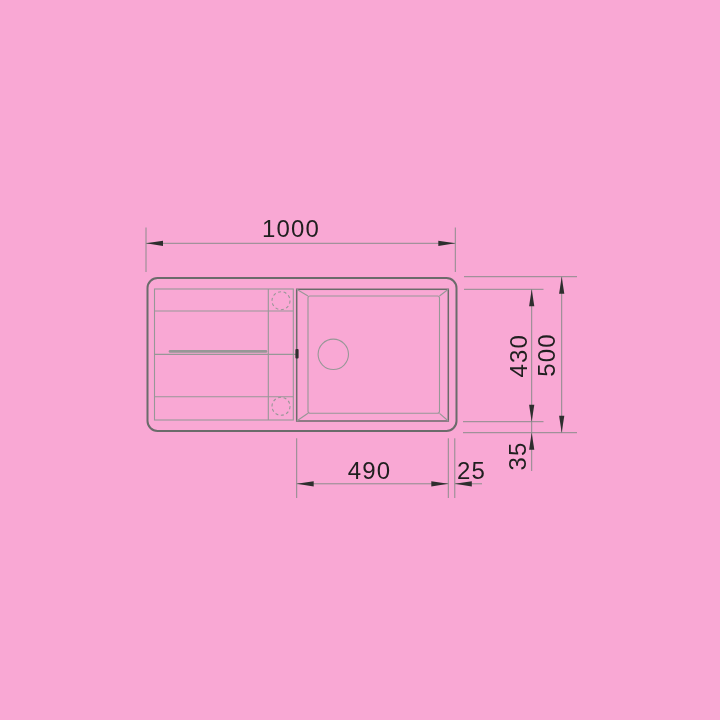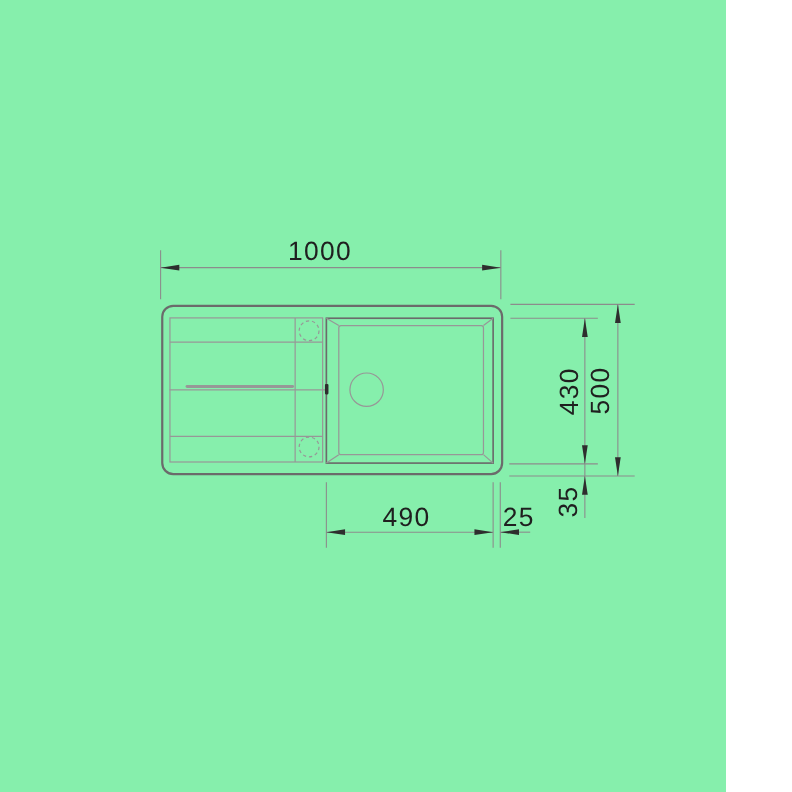--- a/index.html
+++ b/index.html
@@ -4,24 +4,24 @@
 <style>
   html, body {
     margin: 0;
     padding: 0;
     background: #ffffff;
     width: 720px;
     height: 720px;
     font-family: "Liberation Sans", sans-serif;
   }
   #stage {
-    width: 660px;
+    width: 720px;
     height: 720px;
     position: relative;
-    background: #86efac;
+    background: #f9a8d4;
   }
   svg { display: block; }
   text {
     font-family: "Liberation Sans", sans-serif;
     letter-spacing: 1.2px;
   }
 </style>
 </head>
 <body>
 

